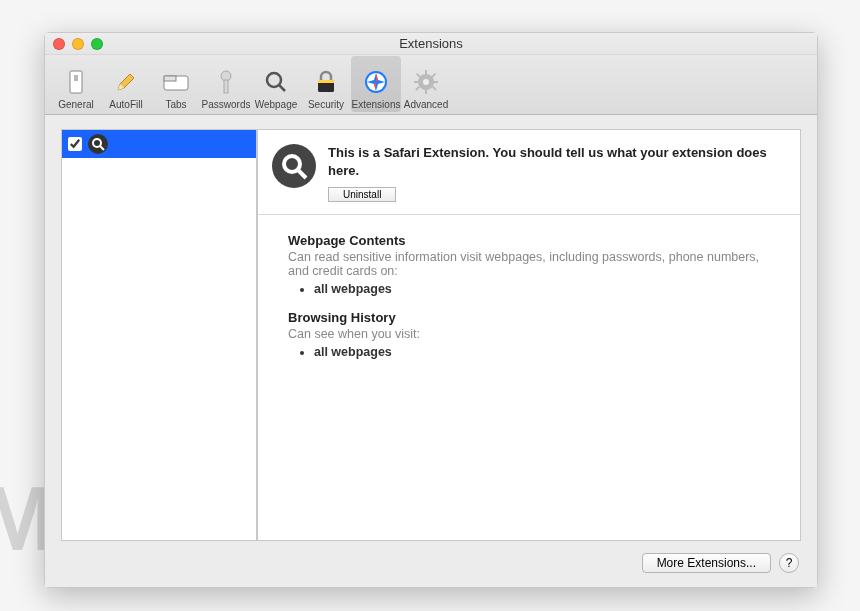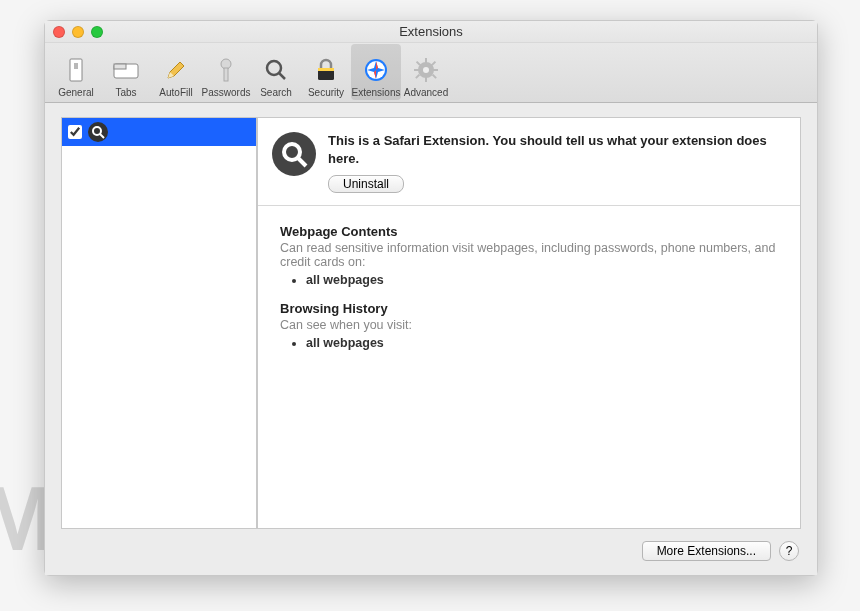--- a/index.html
+++ b/index.html
@@ -18,21 +18,21 @@
   font-size: 90px;
   font-weight: 700;
   color: rgba(150,150,150,0.35);
   letter-spacing: 8px;
   font-family: Arial, sans-serif;
   pointer-events: none;
   z-index: 0;
 }
 .window {
   position: absolute;
-  top: 20px;
+  top: 32px;
   left: 44px;
   width: 774px;
   height: 556px;
   background: #ececec;
   border: 1px solid #c8c8c8;
   border-radius: 6px;
   box-shadow: 0 8px 30px rgba(0,0,0,0.25);
   display: flex;
   flex-direction: column;
   z-index: 1;
@@ -115,28 +115,28 @@
 }
 .detail-head .big-ico {
   width: 44px; height: 44px; border-radius: 50%;
   background: #444; flex-shrink: 0;
   display: flex; align-items: center; justify-content: center;
 }
 .detail-head .desc { flex: 1; }
 .detail-head .desc p { font-size: 13px; color: #222; font-weight: 600; line-height: 1.35; }
 .uninstall {
   margin-top: 8px;
-  font-size: 12px;
+  font-size: 10px;
   padding: 1px 14px;
   background: linear-gradient(#fdfdfd,#ececec);
   border: 1px solid #b5b5b5;
-  border-radius: 8px;
+  border-radius: 0;
   box-shadow: 0 1px 0 rgba(255,255,255,0.6) inset;
 }
-.detail-body { padding: 18px 22px; font-size: 12.5px; color: #333; }
+.detail-body { padding: 18px 30px; font-size: 12.5px; color: #333; }
 .sect-title { font-weight: 700; color: #222; margin-bottom: 2px; font-size: 13px; }
 .sect-desc { color: #888; margin-bottom: 4px; }
 .detail-body ul { margin: 2px 0 14px 26px; font-weight: bold; }
 .footer {
   display: flex; justify-content: flex-end; align-items: center;
   gap: 8px; padding: 8px 2px 0 0; height: 36px;
 }
 .btn {
   font-size: 12px;
   padding: 2px 14px;
@@ -174,56 +174,56 @@
         <svg width="22" height="26">
             <rect x="5" y="2" width="12" height="22" rx="1" fill="#fff" stroke="#888"></rect>
             <rect x="9" y="6" width="4" height="6" fill="#b8b8b8"></rect>
           </svg>
       </div>
       <div class="lbl">General</div>
     </div>
 
     <div class="tab">
       <div class="ico">
+        <svg width="24" height="24">
+            <path d="M4 20 L6 14 L16 4 L20 8 L10 18 Z" fill="#f2c14e" stroke="#b88a1e"></path>
+            <path d="M4 20 L6 14 L10 18 Z" fill="#f6e7b8"></path>
+          </svg>
+      </div>
+      <div class="lbl">AutoFill</div>
+    </div>
+
+    <div class="tab">
+      <div class="ico">
         <svg width="26" height="20">
             <rect x="1" y="4" width="24" height="14" rx="2" fill="#fff" stroke="#888"></rect>
             <rect x="1" y="4" width="12" height="5" fill="#e2e2e2" stroke="#888"></rect>
           </svg>
       </div>
       <div class="lbl">Tabs</div>
     </div>
 
     <div class="tab">
       <div class="ico">
-        <svg width="24" height="24">
-            <path d="M4 20 L6 14 L16 4 L20 8 L10 18 Z" fill="#f2c14e" stroke="#b88a1e"></path>
-            <path d="M4 20 L6 14 L10 18 Z" fill="#f6e7b8"></path>
-          </svg>
-      </div>
-      <div class="lbl">AutoFill</div>
-    </div>
-
-    <div class="tab">
-      <div class="ico">
         <svg width="20" height="26">
             <circle cx="10" cy="7" r="5" fill="#d8d8d8" stroke="#aaa"></circle>
             <rect x="8" y="11" width="4" height="13" fill="#d8d8d8" stroke="#aaa"></rect>
           </svg>
       </div>
       <div class="lbl">Passwords</div>
     </div>
 
     <div class="tab">
       <div class="ico">
         <svg width="24" height="24">
             <circle cx="10" cy="10" r="7" fill="none" stroke="#555" stroke-width="2.5"></circle>
             <line x1="15" y1="15" x2="21" y2="21" stroke="#555" stroke-width="2.5"></line>
           </svg>
       </div>
-      <div class="lbl">Search</div>
+      <div class="lbl">Webpage</div>
     </div>
 
     <div class="tab">
       <div class="ico">
         <svg width="22" height="24">
             <rect x="3" y="10" width="16" height="12" rx="1.5" fill="#2b2b2b"></rect>
             <path d="M6 10 V7 a5 5 0 0 1 10 0 V10" fill="none" stroke="#888" stroke-width="2.5"></path>
             <rect x="3" y="10" width="16" height="3" fill="#ffd24a"></rect>
           </svg>
       </div>

